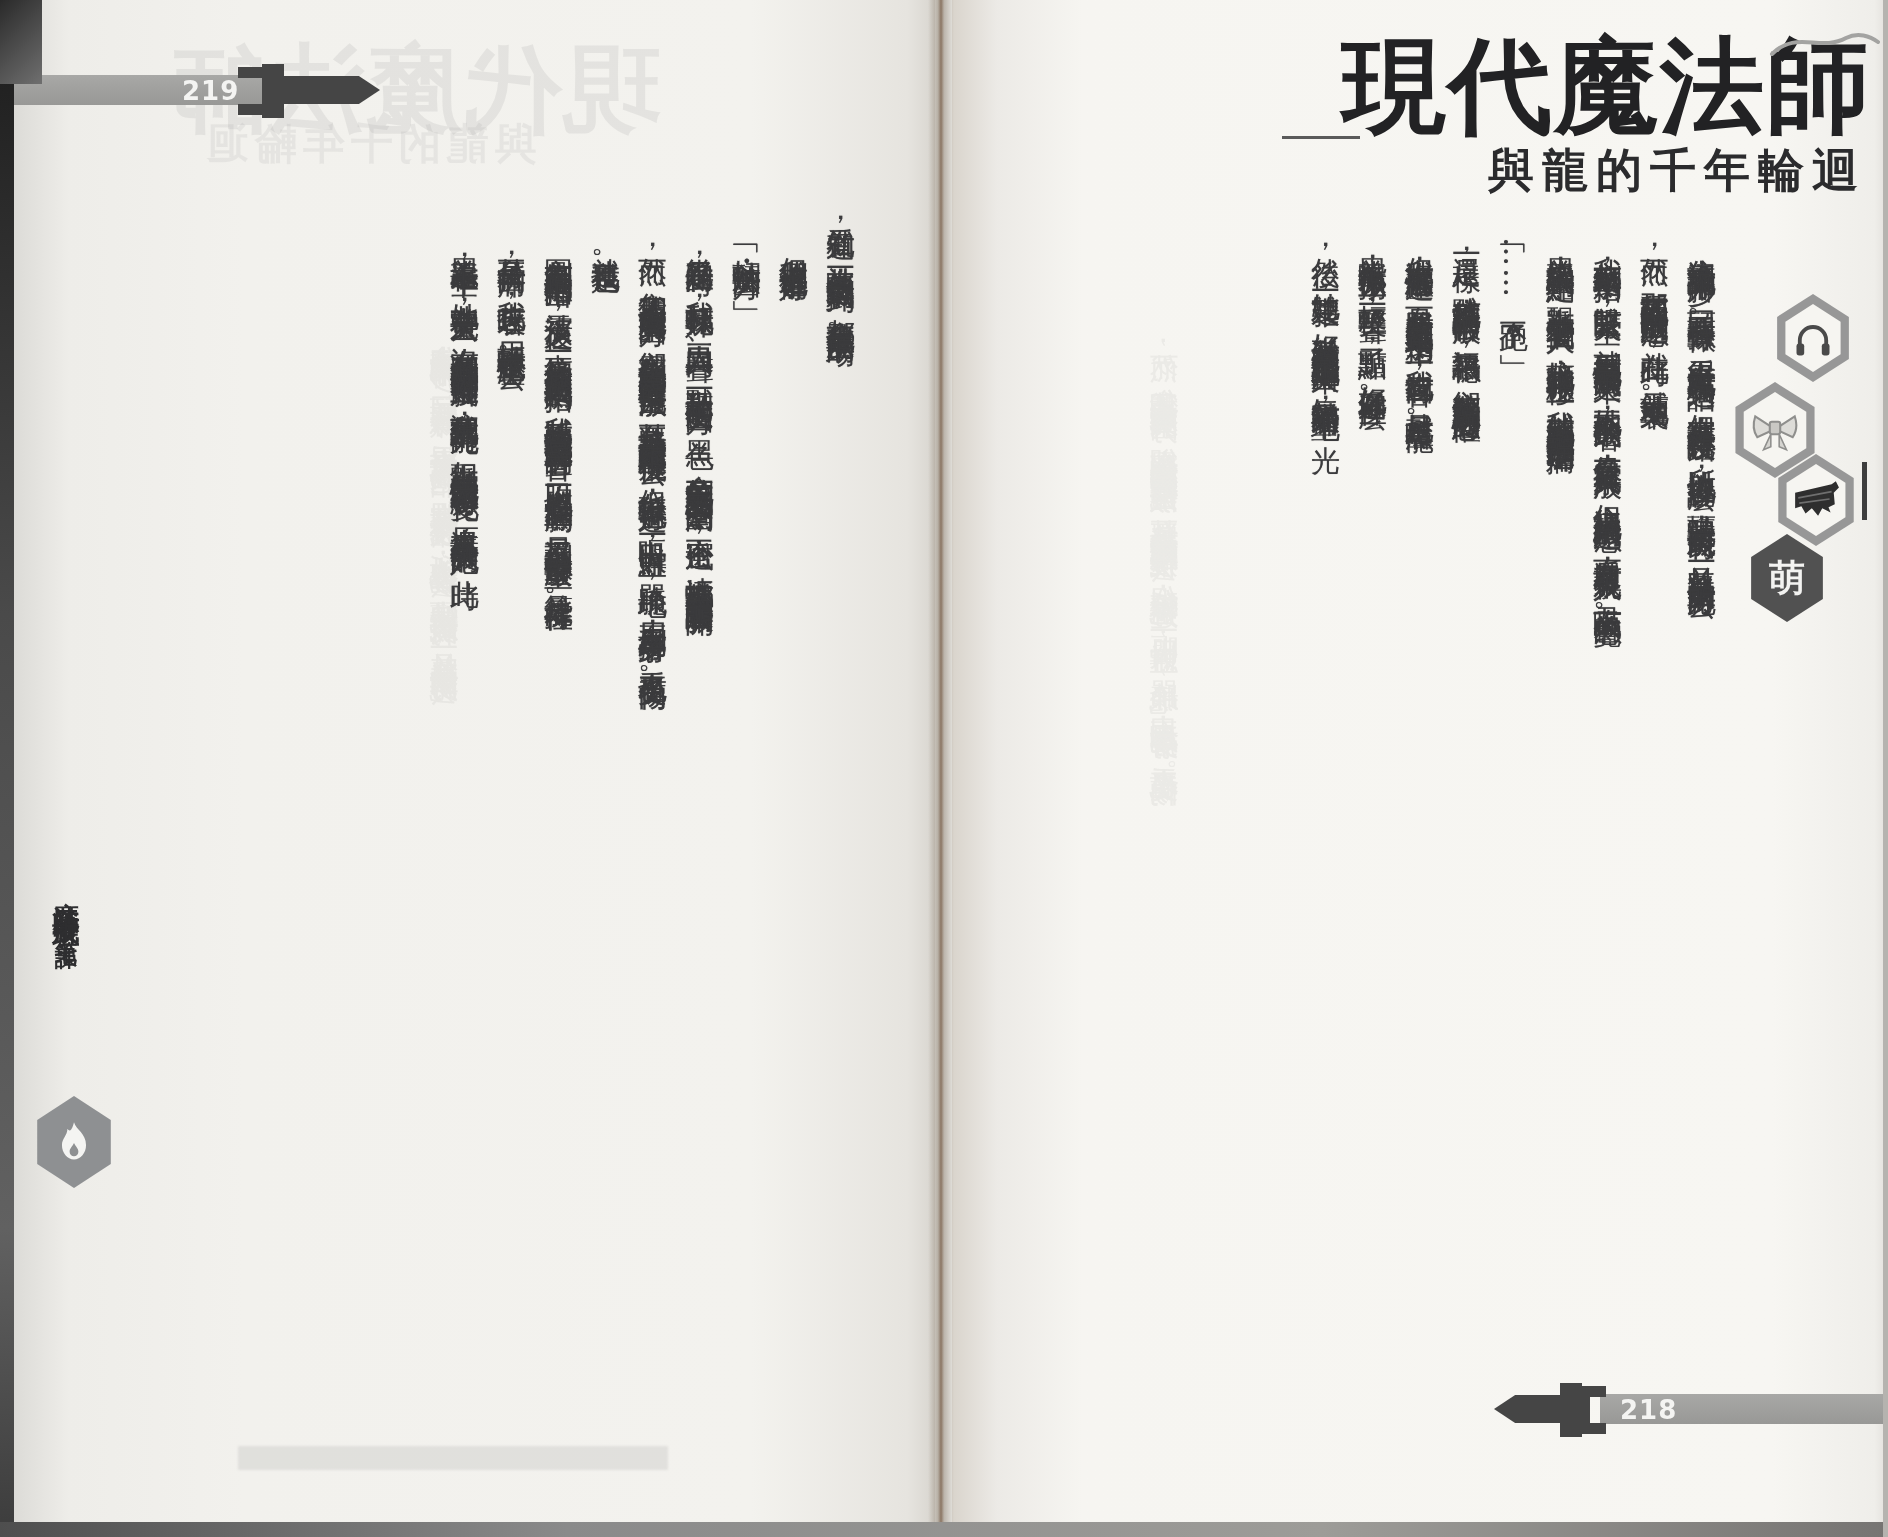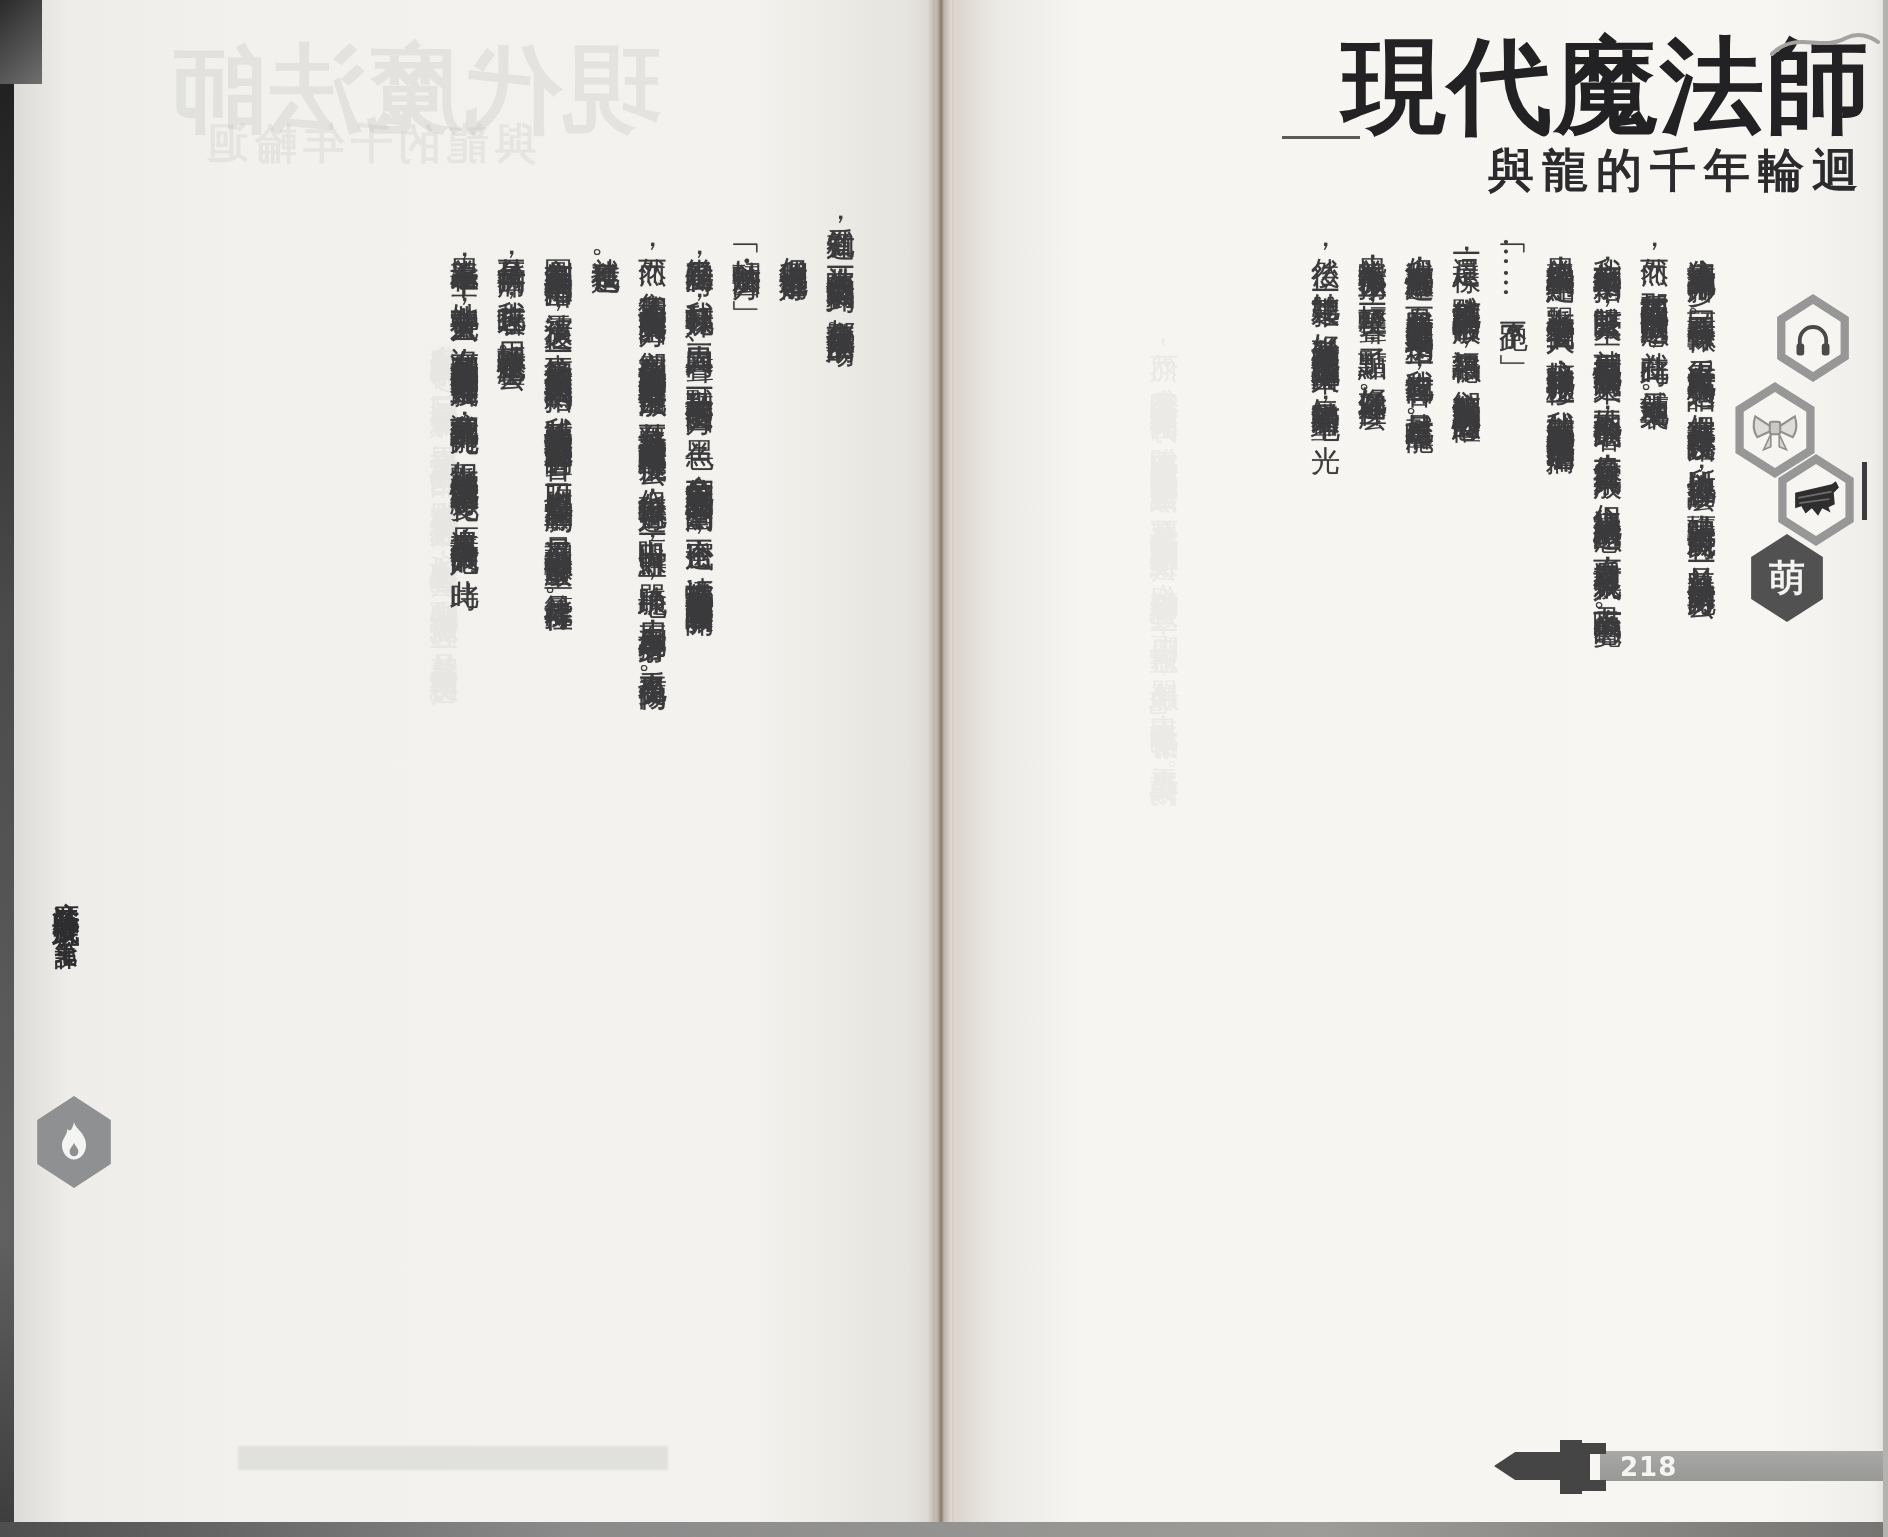--- a/index.html
+++ b/index.html
@@ -85,22 +85,30 @@
   <div class="vtext ghost ghost-col" id="ghost-col-right">　然而，集我們三人全力施展出來的方圓，卻在黑龍扇形劍氣的轟炸之下被震得完全潰散，甚至還將功力最淺的姬軒轅震得往後飛去！但公孫軒轅也不好過，嘔出一大口鮮血，單膝跪地，用夏禹劍撐著身子，看來也受了內傷。</div>
   <div class="vtext ghost ghost-col" id="ghost-col-left">　這句話讓蚩尤又停下腳步，回頭看著公孫軒轅。看得出來蚩尤有點不爽這句話，但其實公孫軒轅說得沒錯，所以他也沒說什麼，轉頭就又衝去疏散村民，並且一路往自己家的方向跑去。</div>
 
   <div id="title">現代魔法師</div>
   <div id="subtitle">與龍的千年輪迴</div>
   <div id="title-rule"></div>
   <svg id="corner-squiggle" width="112" height="34" viewBox="0 0 112 34">
     <path d="M4 26 C28 2 52 24 78 10 C90 4 102 8 110 14" stroke="#a3a3a1" stroke-width="4" fill="none" stroke-linecap="round"></path>
   </svg>
 
+  <div class="sword" id="sword-left" style="left:14px;top:62px;width:380px;">
+    <div class="blade-bar" style="left:0;width:248px;"></div>
+    <div class="pgnum" style="left:168px;">219</div>
+    <div class="guard" style="left:224px;top:5px;width:46px;height:11px;"></div>
+    <div class="guard" style="left:224px;top:42px;width:46px;height:11px;"></div>
+    <div class="guard" style="left:248px;top:2px;width:22px;height:54px;"></div>
+    <div class="darkblade" style="left:270px;width:96px;clip-path:polygon(0 0,78% 0,100% 50%,78% 100%,0 100%);"></div>
+  </div>
 
-  <div class="sword" id="sword-right" style="left:1494px;top:1438px;width:394px;">
+  <div class="sword" id="sword-right" style="left:1494px;top:1381px;width:394px;">
     <div class="blade-bar" style="left:106px;width:288px;"></div>
     <div class="pgnum" style="left:126px;">218</div>
     <div class="guard" style="left:66px;top:5px;width:46px;height:11px;"></div>
     <div class="guard" style="left:66px;top:42px;width:46px;height:11px;"></div>
     <div class="guard" style="left:66px;top:2px;width:22px;height:54px;"></div>
     <div class="darkblade" style="left:0;width:96px;clip-path:polygon(100% 0,22% 0,0 50%,22% 100%,100% 100%);"></div>
   </div>
 
   <div class="vtext" id="right-text">
     <p>　這句話讓蚩尤又停下腳步，回頭看著公孫軒轅。看得出來蚩尤有點不爽這句話，但其實公孫軒轅說得沒錯，所以他也沒說什麼，轉頭就又衝去疏散村民，並且一路往自己家的方向跑去。</p>

